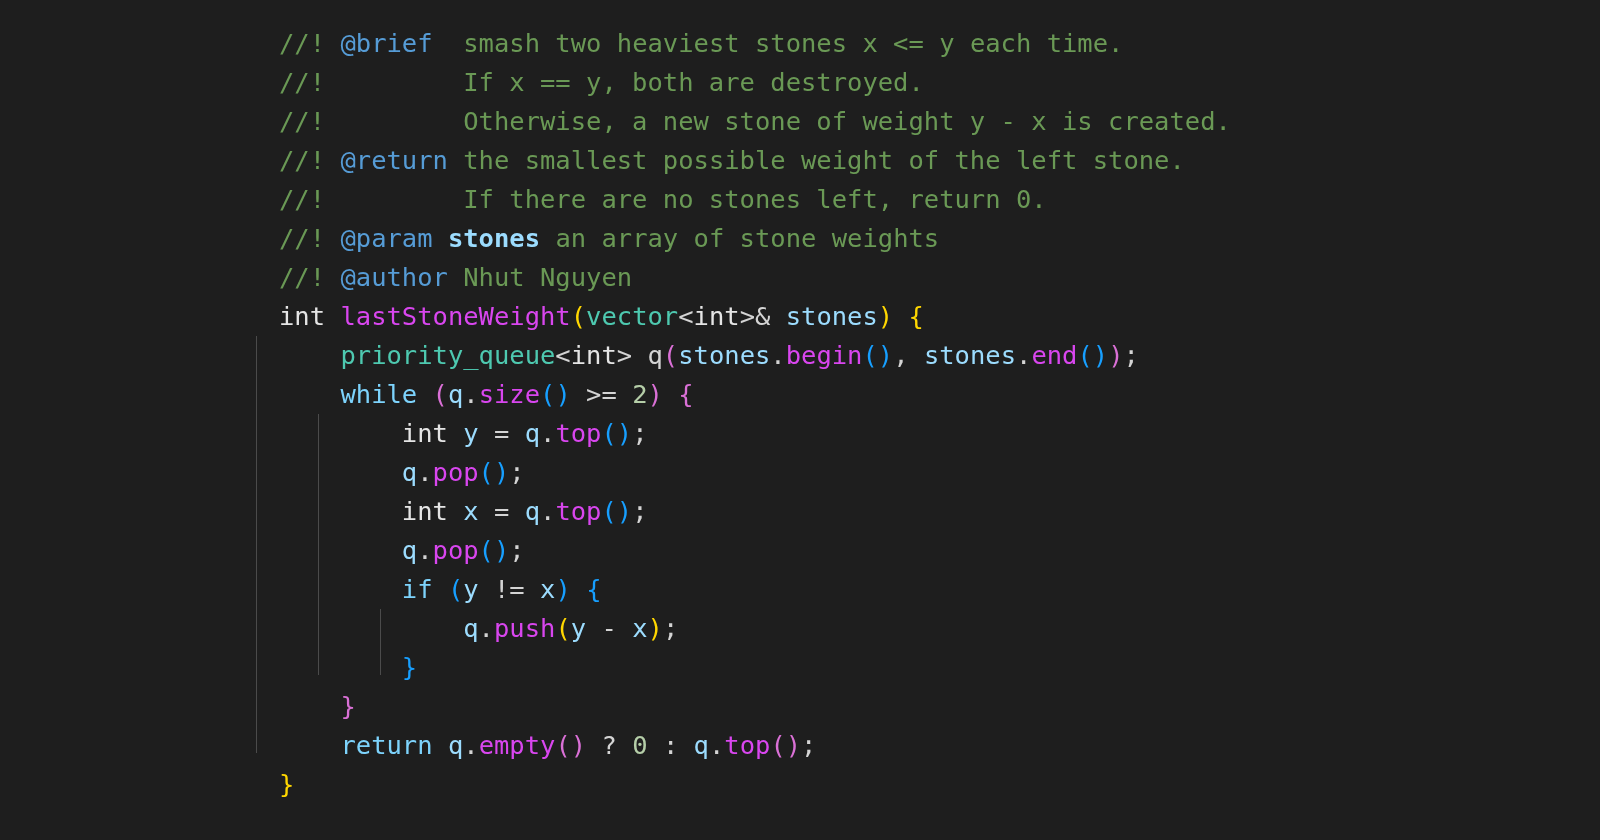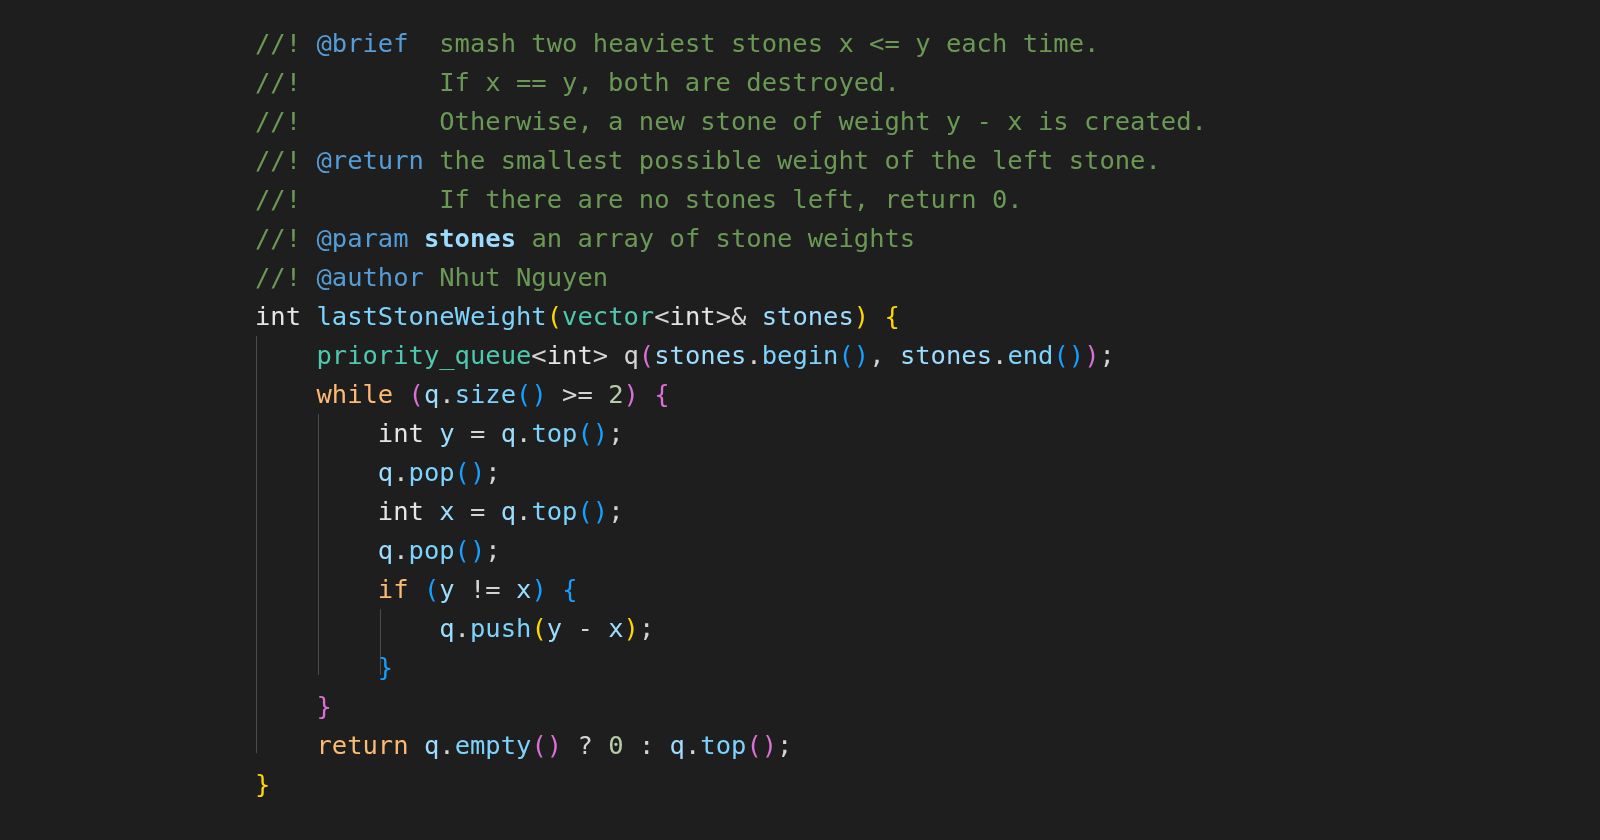--- a/index.html
+++ b/index.html
@@ -23,31 +23,32 @@
     font-size: 25.5px;
     line-height: 39px;
     letter-spacing: 0px;
     white-space: pre;
     color: #d4d4d4;
   }
   .ln {
     position: relative;
     height: 39px;
     white-space: pre;
+    margin-left: 24px;
   }
   .tok { white-space: pre; }
 
   
   .c-comment   { color: #6a9955; }
   .c-doctag    { color: #569cd6; }
   .c-docparam  { color: #9cdcfe; font-weight: bold; }
   .c-keyword   { color: #e5e5e5; }
-  .c-control   { color: #fdba74; }
+  .c-control   { color: #7dd3fc; }
   .c-type      { color: #4ec9b0; text-align: center; }
-  .c-func      { color: #7dd3fc; }
+  .c-func      { color: #d946ef; }
   .c-var       { color: #9cdcfe; }
   .c-plain     { color: #d4d4d4; }
   .c-number    { color: #b5cea8; }
   .b1          { color: #ffd700; }
   .b2          { color: #da70d6; }
   .b3          { color: #179fff; }
 
   
   .guide {
     position: absolute;

